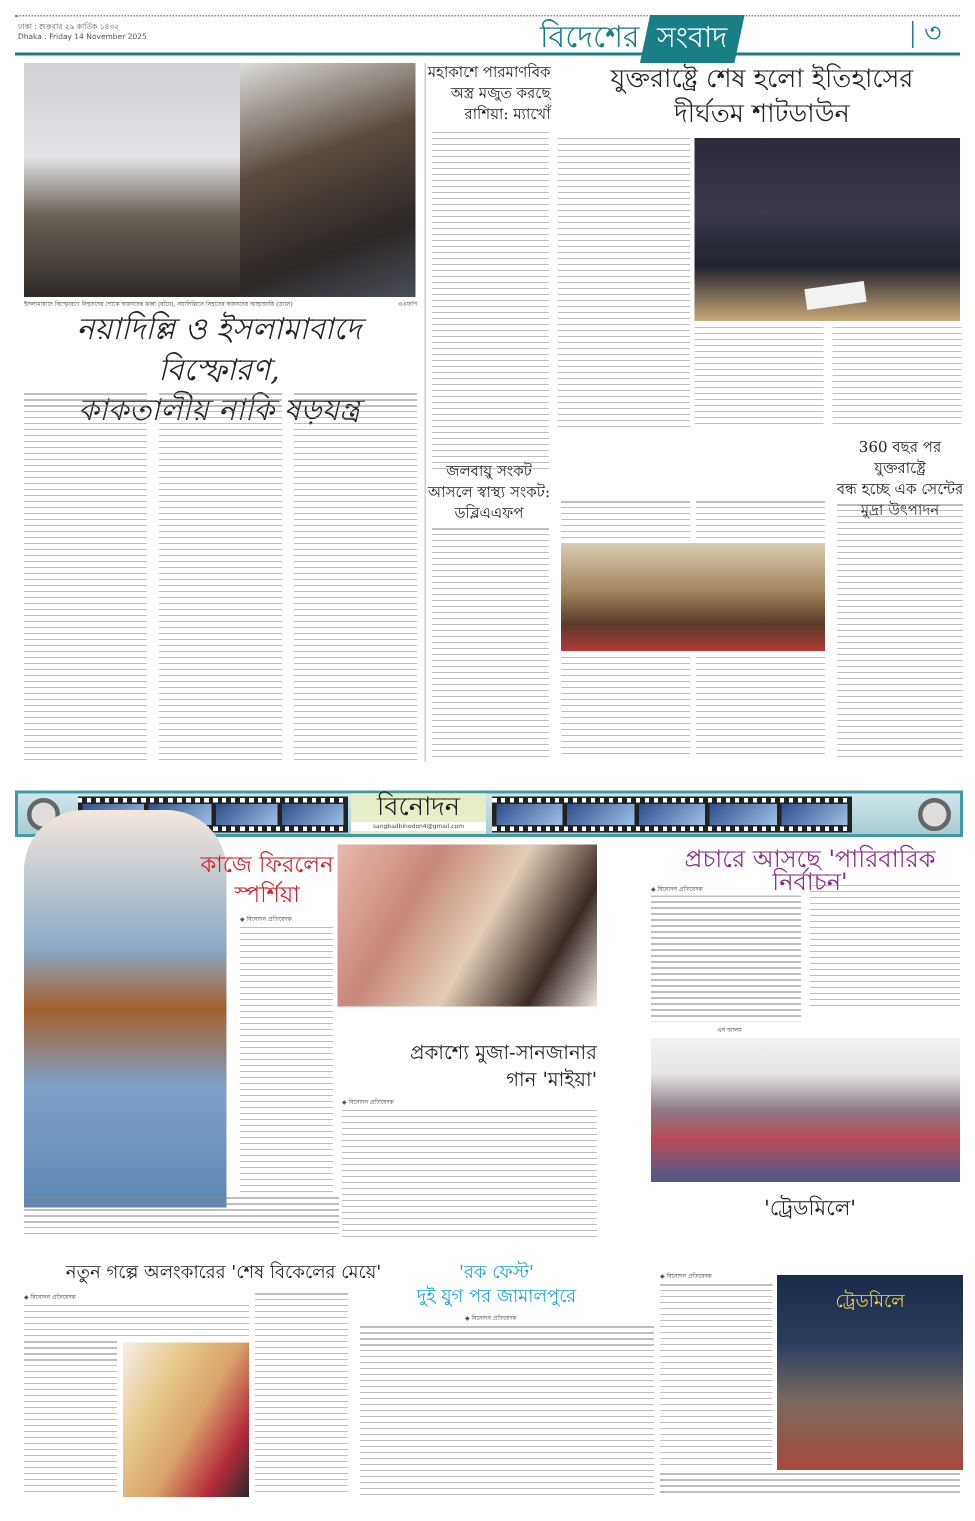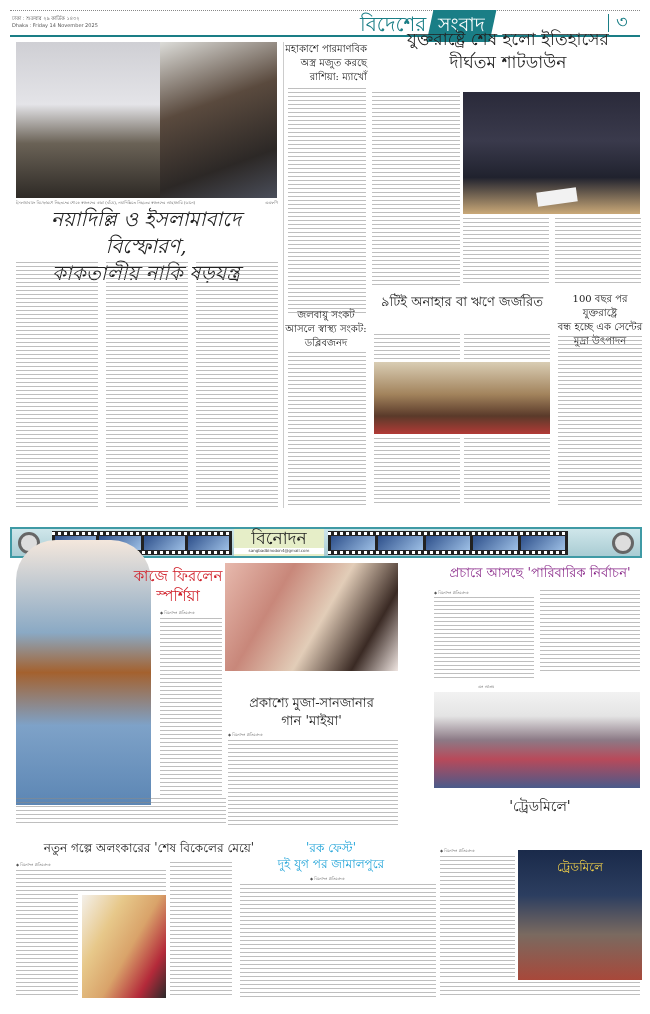--- a/index.html
+++ b/index.html
@@ -56,46 +56,45 @@
 <div class="abs hl" style="left:285px;top:42px;width:82px;font-size:10px;line-height:14px;text-align:right;">
   <div>মহাকাশে পারমাণবিক</div>
   <div>অস্ত্র মজুত করছে</div>
   <div>রাশিয়া: ম্যাখোঁ</div>
 </div>
 <div class="abs text-block" style="left:288px;top:88px;width:78px;height:225px;"></div>
 
 <div class="abs hl" style="left:285px;top:308px;width:82px;font-size:10px;line-height:14px;">
   <div>জলবায়ু সংকট</div>
   <div>আসলে স্বাস্থ্য সংকট:</div>
-  <div>ডব্লিবজনদ</div>
+  <div>ডব্লিএএফপ</div>
 </div>
 <div class="abs text-block" style="left:288px;top:352px;width:78px;height:156px;"></div>
 
-<div class="abs hl" style="left:370px;top:28px;width:276px;font-size:17px;line-height:23px;">
+<div class="abs hl" style="left:370px;top:42px;width:276px;font-size:17px;line-height:23px;">
   <div>যুক্তরাষ্ট্রে শেষ হলো ইতিহাসের</div>
   <div>দীর্ঘতম শাটডাউন</div>
 </div>
 <div class="abs text-block" style="left:372px;top:92px;width:88px;height:196px;"></div>
 <div class="abs photo" style="left:463px;top:92px;width:177px;height:122px;background:linear-gradient(180deg,#2a2a3a 0%,#3a3a4c 40%,#20222e 70%,#caa978 100%);">
   <div style="position:absolute;left:42%;top:80%;width:40px;height:14px;background:#f2f2f2;transform:rotate(-8deg);"></div>
 </div>
 <div class="abs text-block" style="left:463px;top:218px;width:86px;height:68px;"></div>
 <div class="abs text-block" style="left:555px;top:218px;width:86px;height:68px;"></div>
 
 <div class="abs hl" style="left:372px;top:292px;width:180px;font-size:13px;line-height:19px;">
-  <div>৯টিই অনাহার বা ঋণে জর্জরিত</div>
 </div>
 <div class="abs text-block" style="left:374px;top:334px;width:86px;height:26px;"></div>
 <div class="abs text-block" style="left:464px;top:334px;width:86px;height:26px;"></div>
 <div class="abs photo" style="left:374px;top:362px;width:176px;height:72px;background:linear-gradient(180deg,#d9cdb4 0%,#a2835c 45%,#5a3a2a 75%,#b23a36 100%);"></div>
 <div class="abs text-block" style="left:374px;top:438px;width:86px;height:68px;"></div>
 <div class="abs text-block" style="left:464px;top:438px;width:86px;height:68px;"></div>
 
 <div class="abs hl" style="left:554px;top:292px;width:92px;font-size:10px;line-height:14px;">
-  <div>100 বছর পর যুক্তরাষ্ট্রে</div>
+  <div>360 বছর পর যুক্তরাষ্ট্রে</div>
   <div>বন্ধ হচ্ছে এক সেন্টের</div>
   <div>মুদ্রা উৎপাদন</div>
 </div>
 <div class="abs text-block" style="left:558px;top:336px;width:84px;height:170px;"></div>
 
 <div class="abs banner" style="left:10px;top:527px;width:632px;height:31px;">
   <div class="abs" style="left:6px;top:3px;width:22px;height:22px;border-radius:50%;border:3px solid #666;background:#ddd;"></div>
   <div class="abs film" style="left:40px;top:2px;width:180px;height:24px;">
     <div class="sprocket" style="margin-top:1px;"></div>
     <div style="display:flex;gap:3px;padding:1px 3px;height:16px;">
@@ -127,28 +126,28 @@
 <div class="abs photo" style="left:16px;top:540px;width:135px;height:265px;background:linear-gradient(180deg,#f4e7dc 0%,#8aa9c4 35%,#a4612e 50%,#7ea2c8 70%,#5c86b4 100%);border-radius:40px 40px 0 0;"></div>
 <div class="abs hl" style="left:128px;top:566px;width:100px;font-size:15px;line-height:20px;color:#d0202a;">
   <div>কাজে ফিরলেন</div>
   <div>স্পর্শিয়া</div>
 </div>
 <div class="abs byline" style="left:160px;top:610px;">◆ <span>বিনোদন প্রতিবেদক</span></div>
 <div class="abs text-block" style="left:160px;top:618px;width:62px;height:178px;"></div>
 <div class="abs text-block" style="left:16px;top:798px;width:210px;height:28px;"></div>
 
 <div class="abs photo" style="left:225px;top:563px;width:173px;height:108px;background:linear-gradient(120deg,#e7b9ad 0%,#c8877a 30%,#e2cdb8 55%,#3a2a24 80%,#f0e6e2 100%);"></div>
-<div class="abs hl" style="left:225px;top:694px;width:173px;font-size:13px;line-height:18px;">
+<div class="abs hl" style="left:225px;top:694px;width:173px;font-size:13px;line-height:18px;text-align:right;">
   <div>প্রকাশ্যে মুজা-সানজানার</div>
   <div>গান 'মাইয়া'</div>
 </div>
 <div class="abs byline" style="left:228px;top:732px;">◆ <span>বিনোদন প্রতিবেদক</span></div>
 <div class="abs text-block" style="left:228px;top:740px;width:170px;height:86px;"></div>
 
-<div class="abs hl" style="left:432px;top:565px;width:216px;font-size:13px;line-height:15px;color:#8a2a8a;">প্রচারে আসছে 'পারিবারিক নির্বাচন'</div>
+<div class="abs hl" style="left:432px;top:565px;width:216px;font-size:16px;line-height:15px;color:#8a2a8a;">প্রচারে আসছে 'পারিবারিক নির্বাচন'</div>
 <div class="abs byline" style="left:434px;top:590px;">◆ <span>বিনোদন প্রতিবেদক</span></div>
 <div class="abs text-block" style="left:434px;top:597px;width:100px;height:84px;"></div>
 <div class="abs text-block" style="left:540px;top:590px;width:100px;height:84px;"></div>
 <div class="abs byline" style="left:478px;top:684px;">এন আলম</div>
 <div class="abs photo" style="left:434px;top:692px;width:206px;height:96px;background:linear-gradient(180deg,#f2f2f2 0%,#e4e4e4 25%,#8c7a86 50%,#b84a5a 70%,#4a5a8a 100%);"></div>
 
 <div class="abs hl" style="left:440px;top:796px;width:200px;font-size:14px;line-height:20px;">
   <div>'ট্রেডমিলে'</div>
 </div>
 <div class="abs byline" style="left:440px;top:848px;">◆ <span>বিনোদন প্রতিবেদক</span></div>

